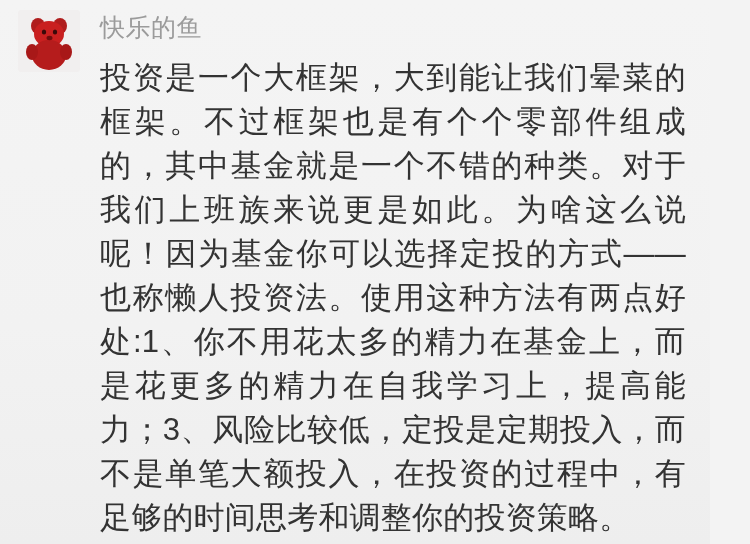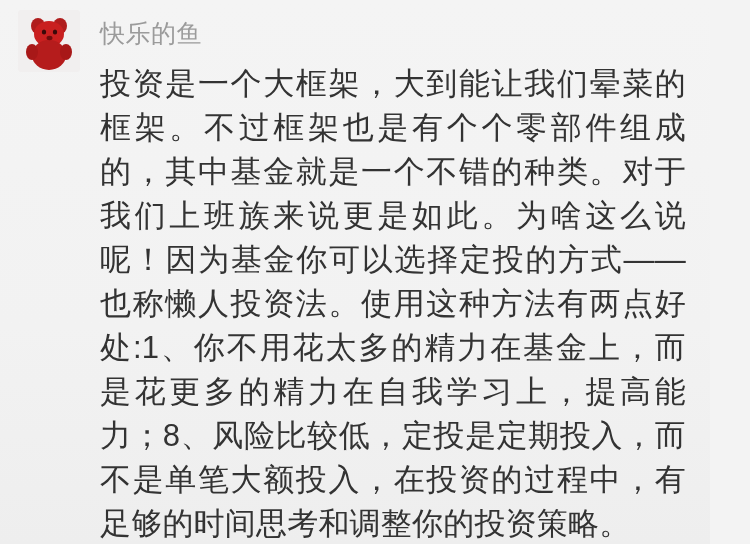--- a/index.html
+++ b/index.html
@@ -12,21 +12,21 @@
     background: #f3f3f3;
     font-family: "Liberation Sans", sans-serif;
     overflow: hidden;
   }
   .comment-card {
     position: relative;
     width: 710px;
     height: 544px;
     background: linear-gradient(to bottom, #f4f4f4 0%, #f2f2f2 60%, #eeeeee 100%);
     box-sizing: border-box;
-    padding: 14px 18px 0 18px;
+    padding: 8px 18px 0 18px;
   }
   .avatar {
     position: absolute;
     left: 18px;
     top: 10px;
     width: 62px;
     height: 62px;
     border-radius: 4px;
     background: #f0eeee;
     overflow: hidden;
@@ -96,15 +96,15 @@
         <ellipse cx="37" cy="22" rx="2.2" ry="2.6" fill="#3a0a0a"></ellipse>
         <ellipse cx="31.5" cy="28" rx="3" ry="2.2" fill="#6d0d0d"></ellipse>
       </g>
     </svg>
   </div>
 
   <div class="header-row">
     <div class="username">快乐的鱼</div>
   </div>
 
-  <div class="comment-body">投资是一个大框架，大到能让我们晕菜的框架。不过框架也是有个个零部件组成的，其中基金就是一个不错的种类。对于我们上班族来说更是如此。为啥这么说呢！因为基金你可以选择定投的方式——也称懒人投资法。使用这种方法有两点好处:1、你不用花太多的精力在基金上，而是花更多的精力在自我学习上，提高能力；8、风险比较低，定投是定期投入，而不是单笔大额投入，在投资的过程中，有足够的时间思考和调整你的投资策略。</div>
+  <div class="comment-body">投资是一个大框架，大到能让我们晕菜的框架。不过框架也是有个个零部件组成的，其中基金就是一个不错的种类。对于我们上班族来说更是如此。为啥这么说呢！因为基金你可以选择定投的方式——也称懒人投资法。使用这种方法有两点好处:1、你不用花太多的精力在基金上，而是花更多的精力在自我学习上，提高能力；3、风险比较低，定投是定期投入，而不是单笔大额投入，在投资的过程中，有足够的时间思考和调整你的投资策略。</div>
 
 </div>
 
 </body></html>

